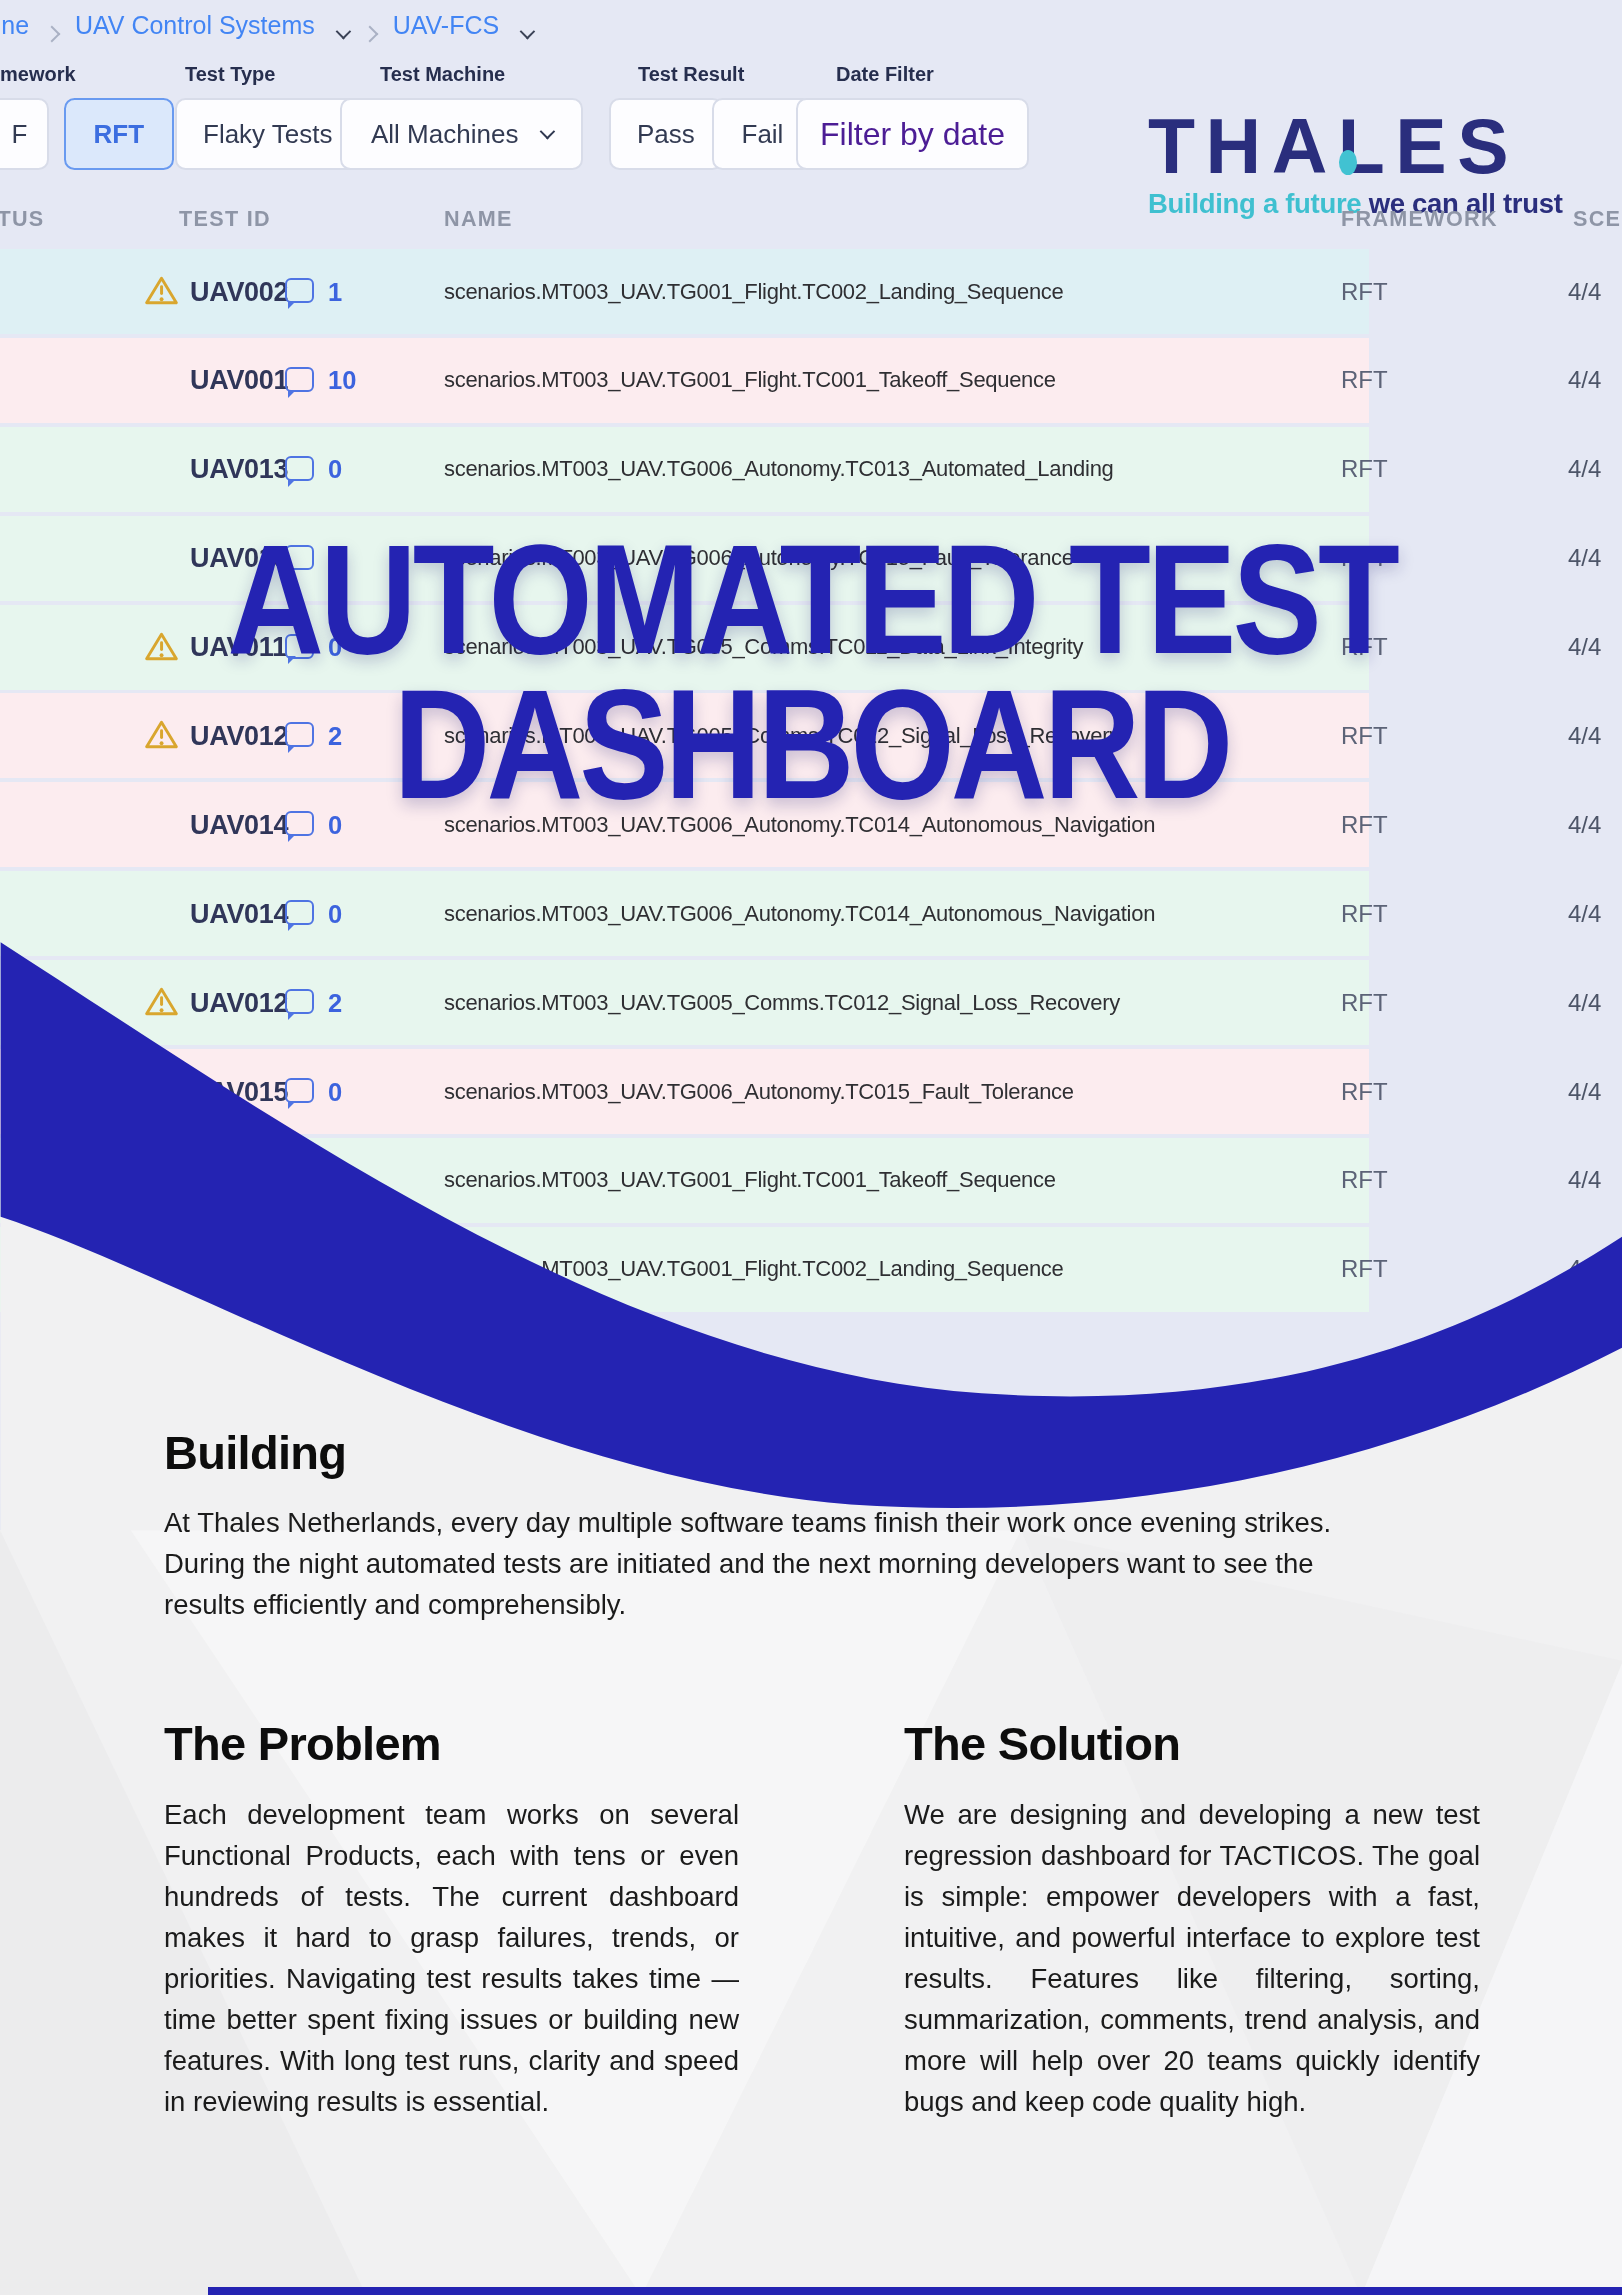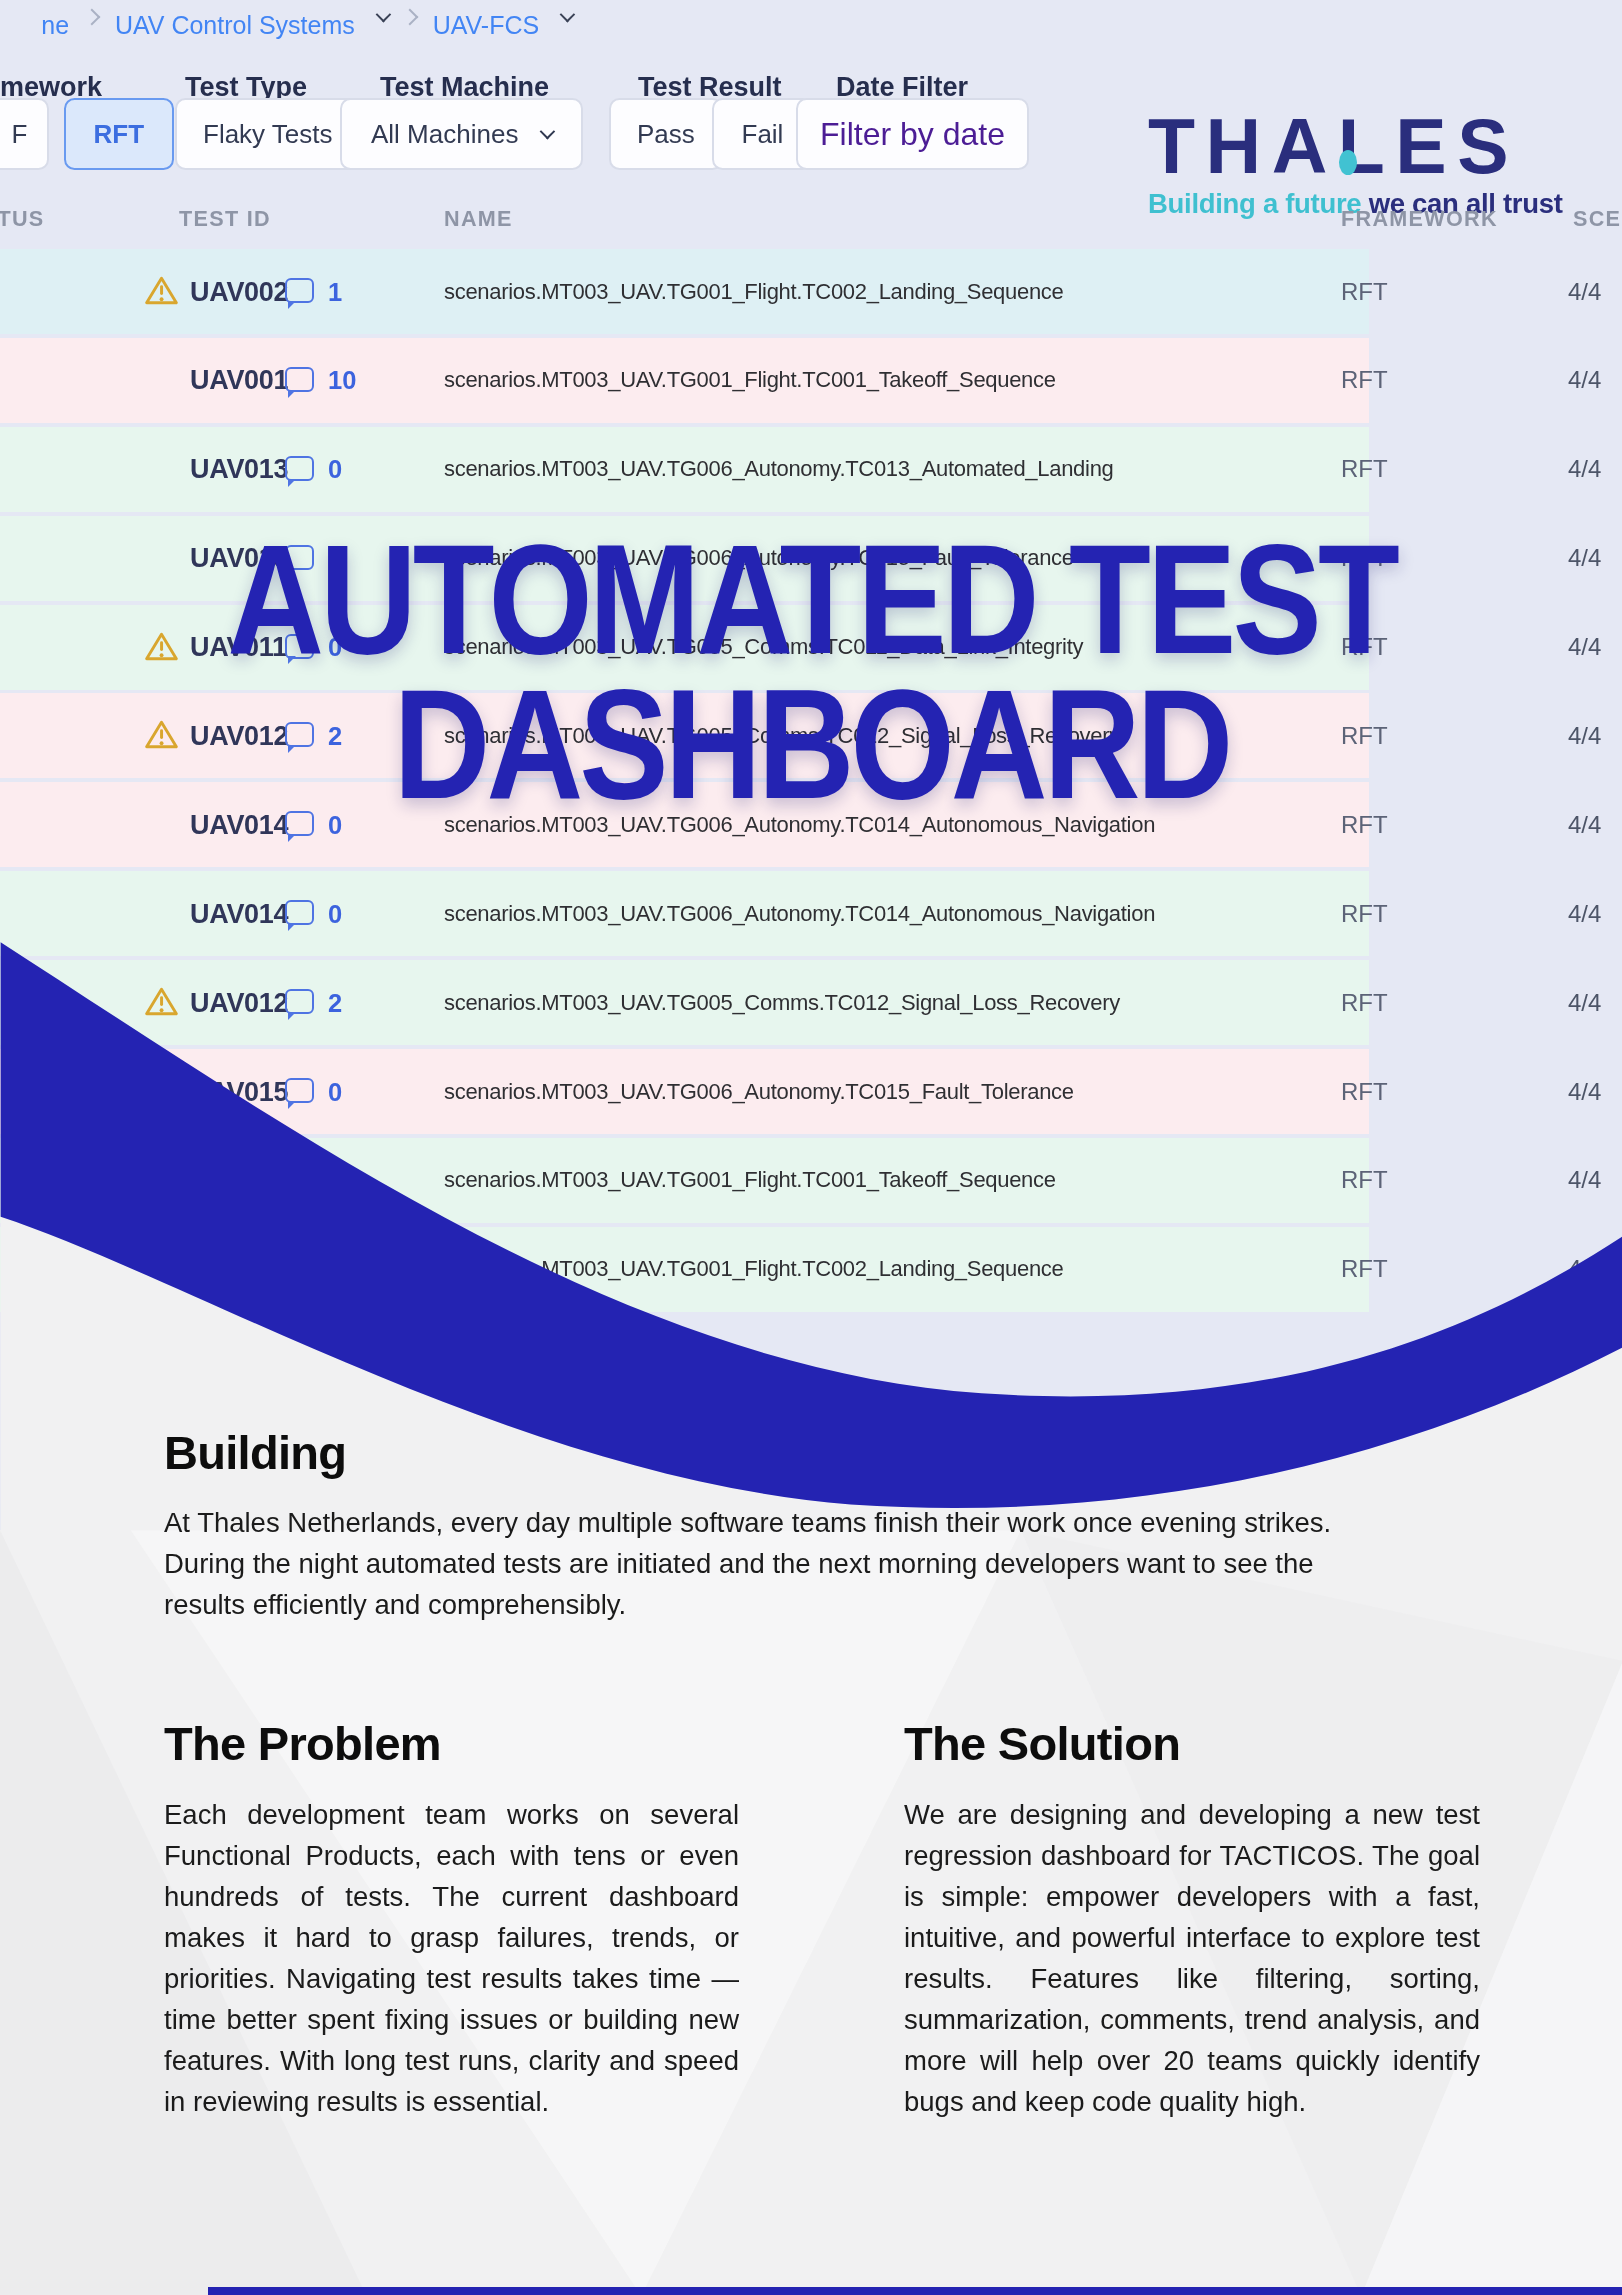--- a/index.html
+++ b/index.html
@@ -2,29 +2,29 @@
 <html style="font-size:10.5px"><head>
 <meta charset="utf-8">
 <style>
   html,body{margin:0;padding:0;}
   body{font-family:"Liberation Sans",sans-serif;}
   .page{position:relative;width:1623px;height:2295px;overflow:hidden;background:#f1f1f2;}
 
   
   .dashboard{position:absolute;left:0;top:0;width:1623px;height:1531px;background:#e5e8f4;}
 
-  .breadcrumb{position:absolute;left:1.3px;top:10.5px;display:flex;align-items:flex-start;gap:17px;
-    font-size:25px;color:#4285f4;padding-left:40px;}
+  .breadcrumb{position:absolute;left:1.3px;top:10.5px;display:flex;align-items:flex-end;gap:17px;
+    font-size:25px;color:#4285f4;}
   .crumb{color:#4285f4;}
   .chev-right{width:9.8px;height:9.8px;border-top:2.6px solid #aab1c4;border-right:2.6px solid #aab1c4;
     transform:rotate(45deg);display:inline-block;}
   .caret-down{width:9.2px;height:9.2px;border-right:2.6px solid #3a4256;border-bottom:2.6px solid #3a4256;
     transform:rotate(45deg) translateY(-2.6px);display:inline-block;margin-left:3.9px;}
 
-  .filter-label{position:absolute;top:72px;font-size:27px;font-weight:bold;color:#262e4e;}
+  .filter-label{position:absolute;top:63px;font-size:20px;font-weight:bold;color:#262e4e;}
   .btn{position:absolute;top:98px;height:72px;display:inline-flex;align-items:center;justify-content:center;
     background:#fdfdff;border:2px solid #d8dce9;border-radius:10.5px;font-size:26px;color:#323a52;
     box-sizing:border-box;}
   .btn-active{background:#dbe8fb;border-color:#699af0;color:#3c6ee0;font-weight:bold;}
 
   .logo{position:absolute;left:1148px;top:60px;width:445px;}
   .brand{position:relative;font-size:77px;font-weight:bold;letter-spacing:10.5px;color:#2a2e7d;line-height:77px;margin-top:48px;}
   .a-dot{position:absolute;left:191px;top:42px;width:18.3px;height:25px;border-radius:50%;background:#41c2d2;}
   .tagline{margin-top:2.6px;font-size:27.5px;font-weight:bold;letter-spacing:-0.3px;}
   .tag-hi{color:#3fc0d0;}

